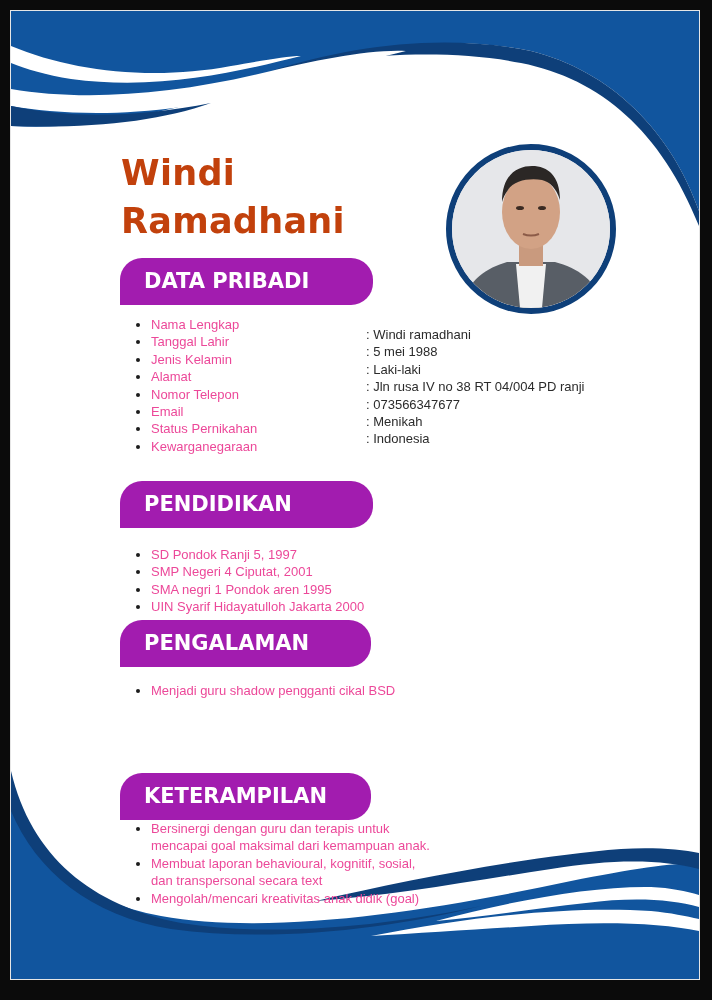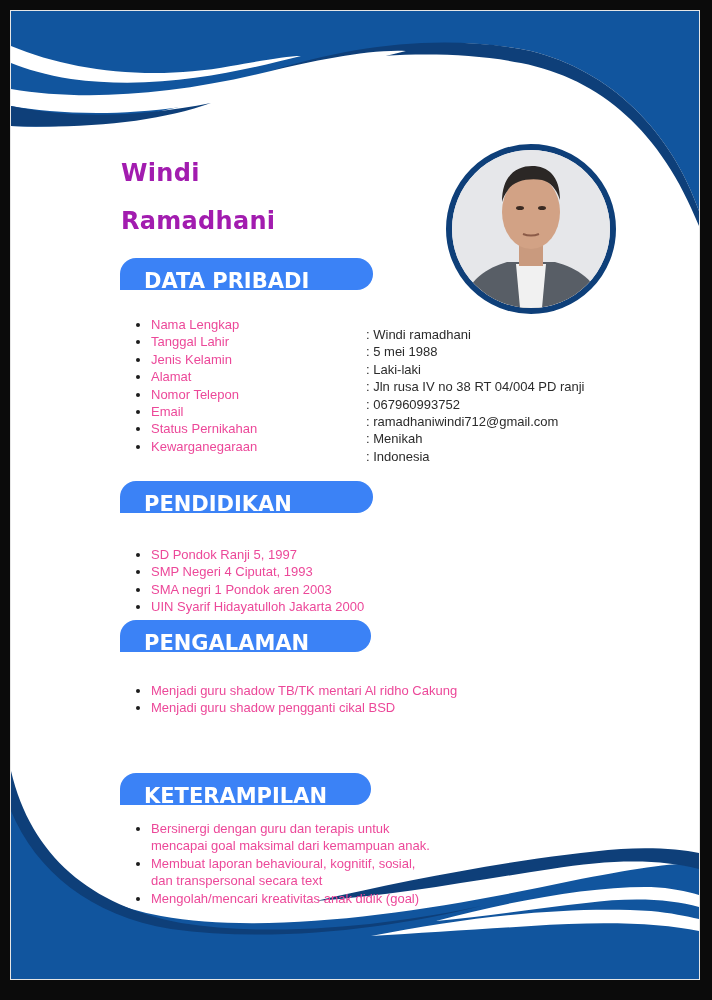--- a/index.html
+++ b/index.html
@@ -1,21 +1,21 @@
 <!DOCTYPE html>
 <html><head>
 <meta charset="utf-8">
 <style>
   html,body{margin:0;padding:0;}
   body{width:712px;height:1000px;background:#0b0b0b;position:relative;overflow:hidden;font-family:"Liberation Sans","DejaVu Sans",sans-serif;}
   .page{position:absolute;left:10px;top:10px;width:688px;height:968px;background:#ffffff;overflow:hidden;border:1px solid #e6e6e6;}
   .bg-svg{position:absolute;left:0;top:0;width:688px;height:968px;}
-  .name{position:absolute;left:110px;top:138px;color:#a21caf;font-family:"DejaVu Sans",sans-serif;font-weight:bold;font-size:24px;line-height:48px;letter-spacing:0.3px;}
+  .name{position:absolute;left:110px;top:138px;color:#c2410c;font-family:"DejaVu Sans",sans-serif;font-weight:bold;font-size:35px;line-height:48px;letter-spacing:0.3px;}
   .photo{position:absolute;left:435px;top:133px;width:170px;height:170px;border-radius:50%;border:6px solid #0e3f79;background:#e9eaee;overflow:hidden;box-sizing:border-box;}
-  .section-head{position:absolute;left:109px;height:32px;background:#3b82f6;border-radius:22px 22px 22px 0;color:#ffffff;font-family:"DejaVu Sans",sans-serif;font-weight:bold;font-size:21px;line-height:46px;padding-left:24px;box-sizing:border-box;}
+  .section-head{position:absolute;left:109px;height:47px;background:#a21caf;border-radius:22px 22px 22px 0;color:#ffffff;font-family:"DejaVu Sans",sans-serif;font-weight:bold;font-size:21px;line-height:46px;padding-left:24px;box-sizing:border-box;}
   .list{position:absolute;left:122px;margin:0;padding:0;list-style:none;color:#ec4899;font-size:13px;}
   .list li{position:relative;padding-left:18px;line-height:17.4px;}
   .list li::before{content:"";position:absolute;left:3px;top:7px;width:4px;height:4px;border-radius:50%;background:#1c1c1c;}
   .values{position:absolute;left:347px;margin:8px;padding:0;list-style:none;color:#2b2b2b;font-size:13px;}
   .values li{line-height:17.4px;}
 </style>
 </head>
 <body>
 
 <div class="page">
@@ -65,41 +65,39 @@
     <li>Nomor Telepon</li>
     <li>Email</li>
     <li>Status Pernikahan</li>
     <li>Kewarganegaraan</li>
   </ul>
   <ul class="values" style="top:307px;">
     <li>: Windi ramadhani</li>
     <li>: 5 mei 1988</li>
     <li>: Laki-laki</li>
     <li>: Jln rusa IV no 38 RT 04/004 PD ranji</li>
-    <li>: 067960993752</li>
-    <li>: ramadhaniwindi712@gmail.com</li>
+    <li>: 073566347677</li>
     <li>: Menikah</li>
     <li>: Indonesia</li>
   </ul>
 
   <div class="section-head" style="top:470px;width:253px;">
     <span>PENDIDIKAN</span>
   </div>
   <ul class="list" style="top:535px;">
     <li>SD Pondok Ranji 5, 1997</li>
-    <li>SMP Negeri 4 Ciputat, 1993</li>
-    <li>SMA negri 1 Pondok aren 2003</li>
+    <li>SMP Negeri 4 Ciputat, 2001</li>
+    <li>SMA negri 1 Pondok aren 1995</li>
     <li>UIN Syarif Hidayatulloh Jakarta 2000</li>
   </ul>
 
   <div class="section-head" style="top:609px;width:251px;">
     <span>PENGALAMAN</span>
   </div>
   <ul class="list" style="top:671px;">
-    <li>Menjadi guru shadow TB/TK mentari Al ridho Cakung</li>
     <li>Menjadi guru shadow pengganti cikal BSD</li>
   </ul>
 
   <div class="section-head" style="top:746px;width:251px;margin-top:16px;">
     <span>KETERAMPILAN</span>
   </div>
   <ul class="list" style="top:809px;">
     <li>
       <div>Bersinergi dengan guru dan terapis untuk</div>
       <div>mencapai goal maksimal dari kemampuan anak.</div>

